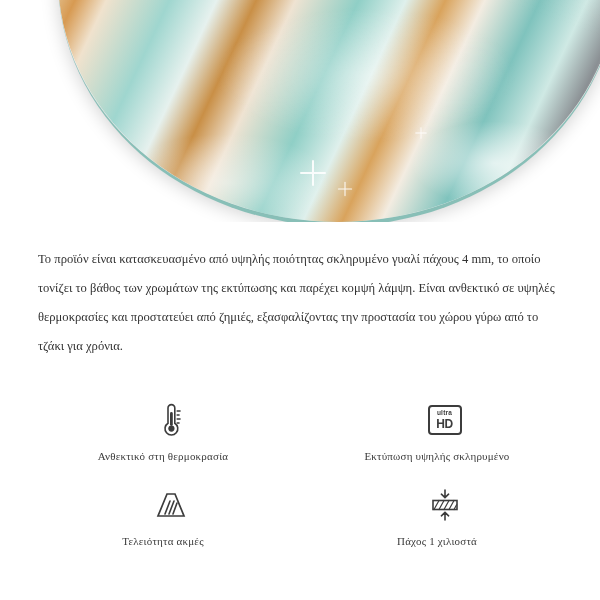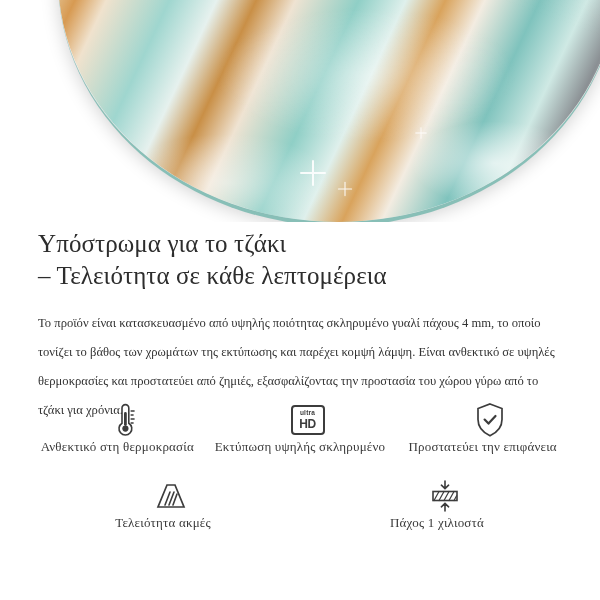--- a/index.html
+++ b/index.html
@@ -148,22 +148,23 @@
   }
   .ficon {
     height: 40px;
     display: flex;
     align-items: center;
     justify-content: center;
     color: #3c3c3c;
     padding-left: 15px;
   }
   .flabel {
-    font-family: "Liberation Serif", serif;
-    font-size: 13px;
+    margin-top: 9px;
+    font-family: "Liberation Serif", serif;
+    font-size: 11px;
     line-height: 14px;
     color: #3a3a3a;
     letter-spacing: .2px;
   }
   .hd-badge {
     width: 34px; height: 30px;
     border: 2px solid #3c3c3c;
     border-radius: 4px;
     display: flex;
     flex-direction: column;
@@ -192,24 +193,20 @@
 
   <div class="hero">
     <div class="disc"></div>
     <div class="disc-edge"></div>
     <div class="sparkle s1"></div>
     <div class="sparkle s2"></div>
     <div class="sparkle s3"></div>
   </div>
 
   <div class="content">
-    <h1 class="headline">
-      <span>Υπόστρωμα για το τζάκι</span>
-      <span class="line2">– Τελειότητα σε κάθε λεπτομέρεια</span>
-    </h1>
     <p class="body">Το προϊόν είναι κατασκευασμένο από υψηλής ποιότητας σκληρυμένο γυαλί πάχους 4 mm, το οποίο τονίζει το βάθος των χρωμάτων της εκτύπωσης και παρέχει κομψή λάμψη. Είναι ανθεκτικό σε υψηλές θερμοκρασίες και προστατεύει από ζημιές, εξασφαλίζοντας την προστασία του χώρου γύρω από το τζάκι για χρόνια.</p>
   </div>
 
   <div class="features">
 
     <div class="frow">
 
       <div class="fcell">
         <div class="ficon">
           <svg width="34" height="36" viewBox="0 0 34 36" fill="none" stroke="#3c3c3c" stroke-width="1.6">
@@ -225,29 +222,20 @@
       <div class="fcell">
         <div class="ficon">
           <div class="hd-badge">
             <span class="u">ultra</span>
             <span class="h">HD</span>
           </div>
         </div>
         <div class="flabel">Εκτύπωση υψηλής σκληρυμένο</div>
       </div>
 
-      <div class="fcell">
-        <div class="ficon">
-          <svg width="34" height="38" viewBox="0 0 34 38" fill="none" stroke="#3c3c3c" stroke-width="1.7">
-            <path d="M17 3l12 4.5v11c0 8-5.4 13.2-12 16.2C10.4 31.7 5 26.5 5 18.5v-11L17 3z"></path>
-            <path d="M11.6 18.6l3.9 4 7-7.6" stroke-width="2.2" stroke-linecap="round" stroke-linejoin="round"></path>
-          </svg>
-        </div>
-        <div class="flabel">Προστατεύει την επιφάνεια</div>
-      </div>
 
     </div>
 
     <div class="frow">
 
 
       <div class="fcell">
         <div class="ficon">
           <svg width="36" height="30" viewBox="0 0 36 30" fill="none" stroke="#3c3c3c" stroke-width="1.6" stroke-linecap="round">
             <path d="M5 26h26L22 4H14L5 26z" stroke-width="1.7" fill="none"></path>

